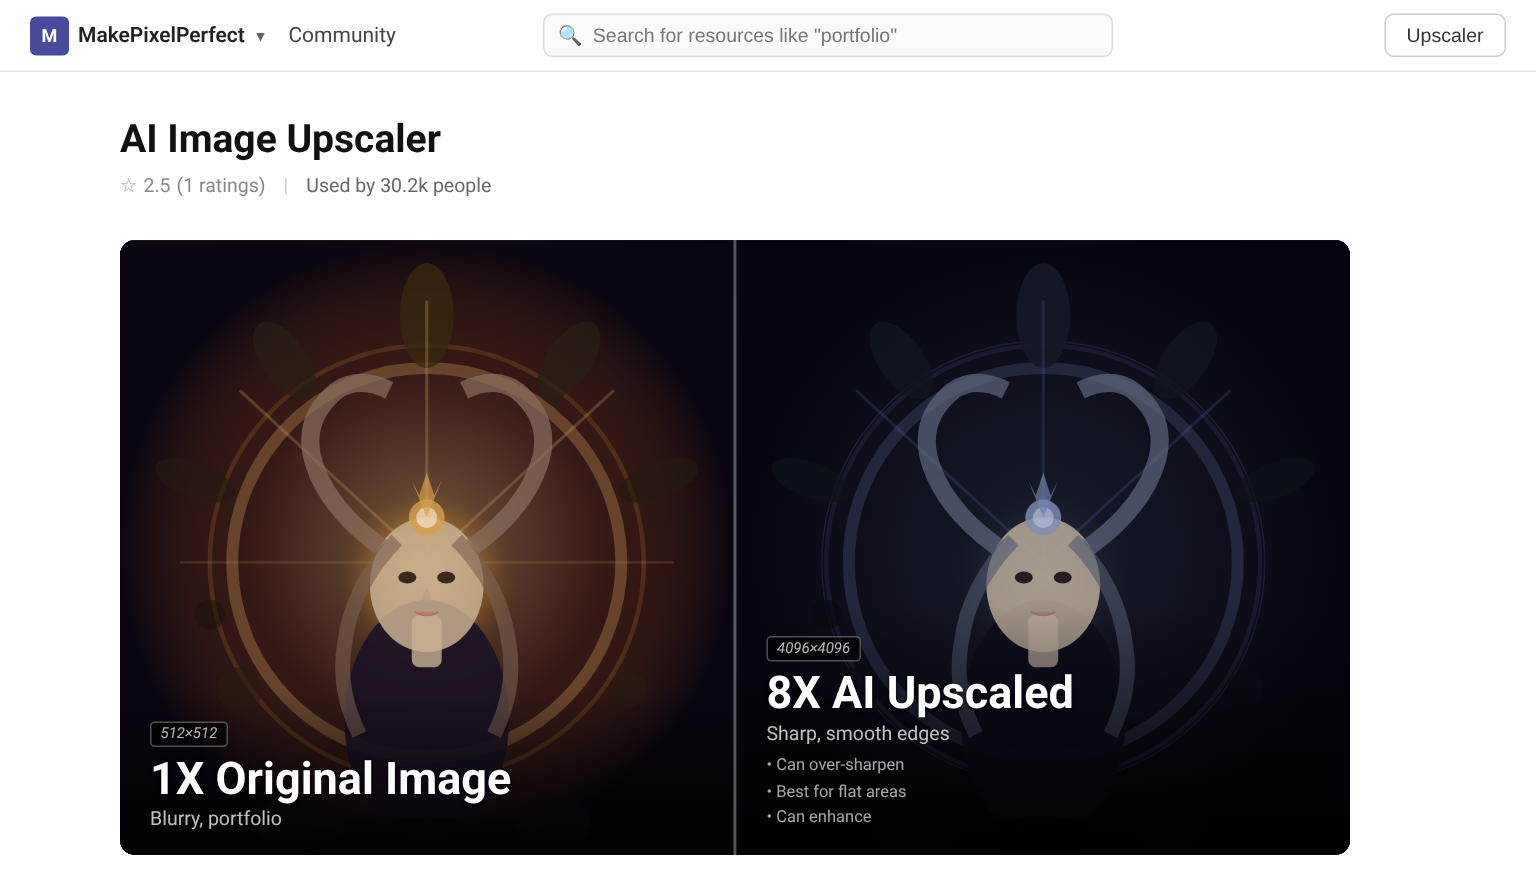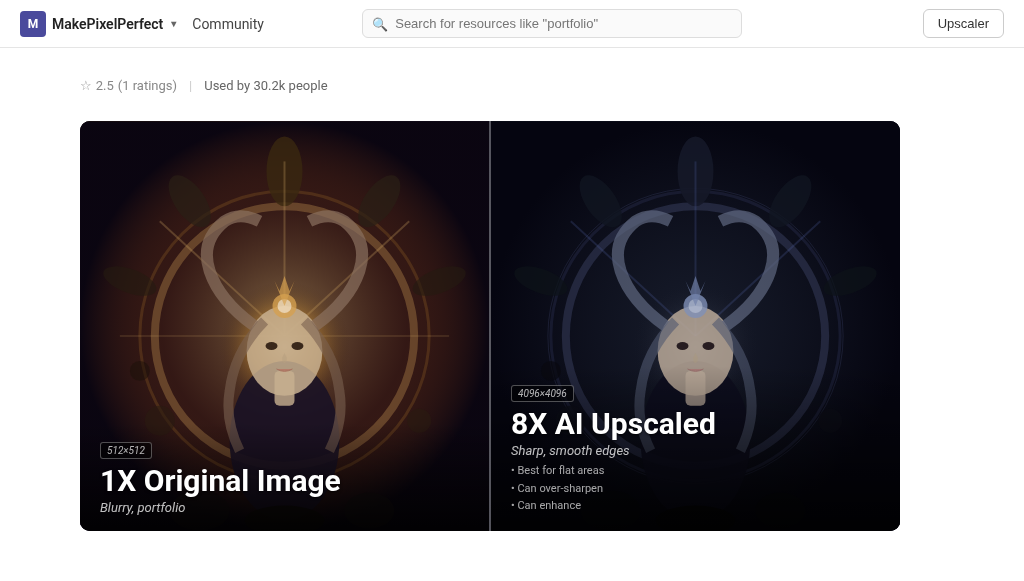--- a/index.html
+++ b/index.html
@@ -197,21 +197,20 @@
       font-size: 30px;
       font-weight: 700;
       color: #fff;
       text-shadow: 0 1px 3px rgba(0,0,0,0.8);
     }
 
     .image-subtitle {
       font-size: 13px;
       color: rgba(255,255,255,0.75);
       margin-top: 2px;
-      font-style: italic;
     }
 
     .right-bullets {
       list-style: none;
       margin-top: 4px;
     }
     .right-bullets li {
       font-size: 11px;
       color: rgba(255,255,255,0.65);
       line-height: 1.6;
@@ -247,20 +246,21 @@
   <span class="header-community">Community</span>
   <div class="header-search">
     <span class="search-icon-header">🔍</span>
     <input type="text" placeholder="Search for resources like &quot;portfolio&quot;" style="">
   </div>
   <button class="header-publish-btn">Upscaler</button>
 </header>
 
 <div class="main">
   <div class="content-area">
+    <h1 class="page-title">AI Image Upscaler</h1>
     <div class="meta-row">
       <div class="rating">
         <span class="star-icon">☆</span>
         <span>2.5</span>
         <span>(1 ratings)</span>
       </div>
       <span class="separator">|</span>
       <span>Used by 30.2k people</span>
     </div>
 
@@ -406,22 +406,22 @@
           <ellipse cx="290" cy="390" rx="25" ry="18" fill="#08090e" opacity="0.9"></ellipse>
           <ellipse cx="205" cy="400" rx="40" ry="15" fill="#060608" opacity="0.95"></ellipse>
         </svg>
 
         <div class="image-label-area">
           <div class="image-size-badge">4096×4096</div>
           <div class="image-title">8X AI Upscaled</div>
           <div class="image-subtitle">Sharp, smooth edges</div>
           <ul class="right-bullets">
 
-          <li>Best for flat areas</li>
-              <li>Can over-sharpen</li>
+          <li>Can over-sharpen</li>
+              <li>Best for flat areas</li>
               <li>Can enhance</li>
             </ul>
         </div>
       </div>
 
     </div>
   </div>
 </div>
 
 </body></html>

